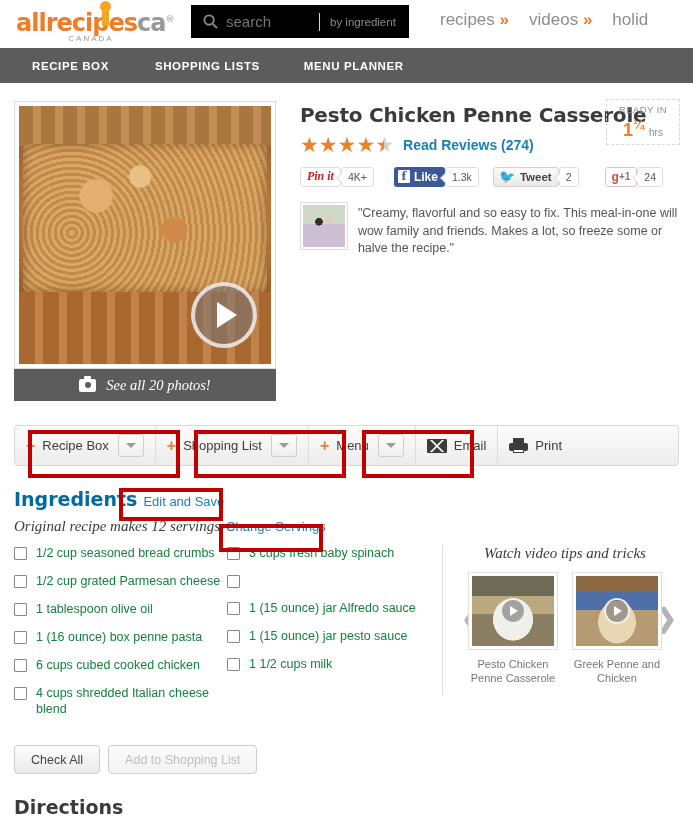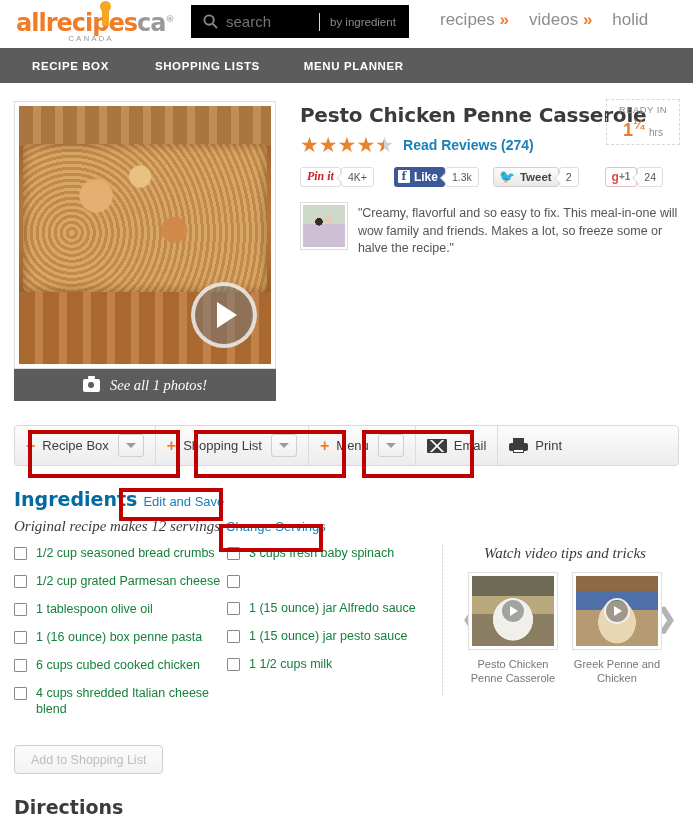--- a/index.html
+++ b/index.html
@@ -384,21 +384,21 @@
           <div class="cloth-top"></div>
           <div class="dish"></div>
           <div class="cloth-bot"></div>
           <div class="play-btn">
               <div class="tri"></div>
             </div>
         </div>
       </div>
       <div class="photo-banner">
         <span class="cam"></span>
-        <span>See all 1 photos!</span>
+        <span>See all 20 photos!</span>
       </div>
     </div>
 
     <div class="info-col">
 
       <div class="ready-box">
         <div class="lbl">READY IN</div>
         <div class="val"><span>1</span><sup>¼</sup> <span class="hrs">hrs</span></div>
       </div>
 
@@ -581,20 +581,21 @@
                 <span class="tri"></span>
               </div>
           </div>
           <div class="vcap">Greek Penne and Chicken</div>
         </div>
       </div>
     </div>
   </div>
 
   <div class="btn-row">
+    <div class="btn">Check All</div>
     <div class="btn disabled">Add to Shopping List</div>
   </div>
 
   <div class="directions">Directions</div>
 </div>
 
 <div class="redbox" style="left:28px; top:430px; width:152px; height:48px;"></div>
 <div class="redbox" style="left:194px; top:430px; width:152px; height:48px;"></div>
 <div class="redbox" style="left:362px; top:430px; width:112px; height:48px;"></div>
 <div class="redbox" style="left:119px; top:488px; width:104px; height:33px;"></div>

